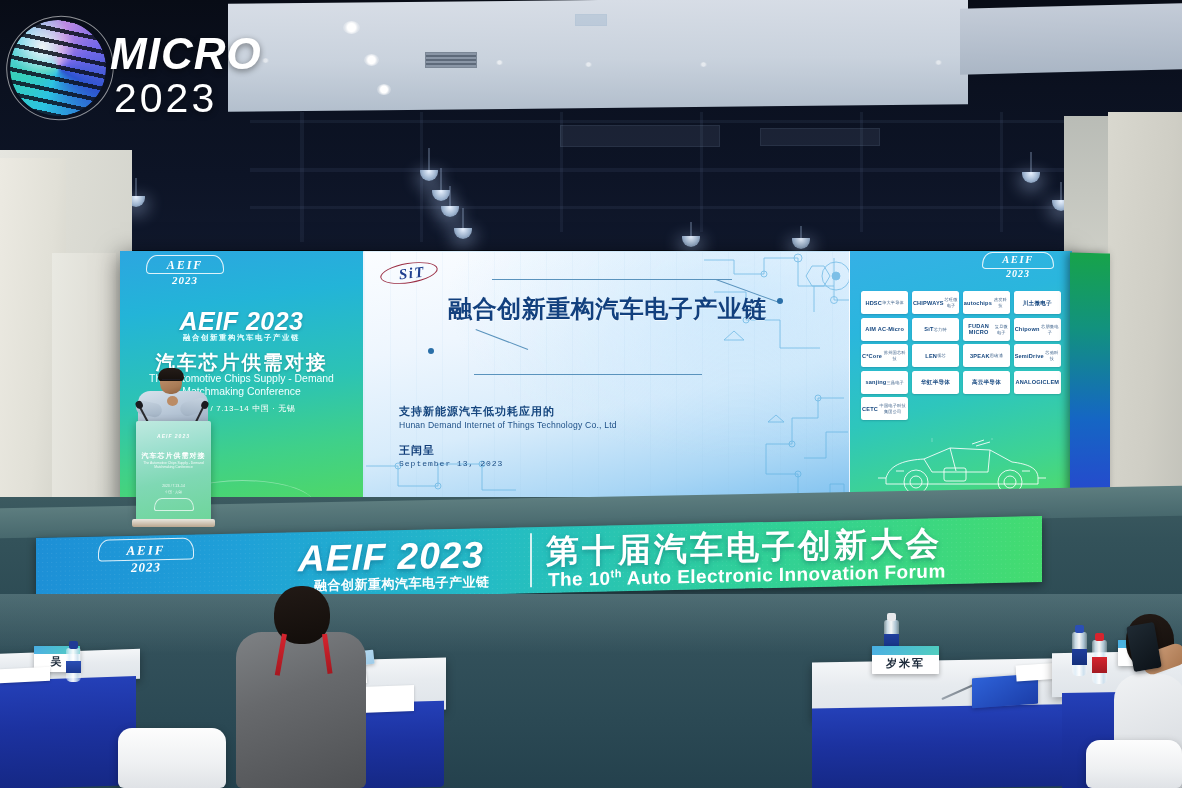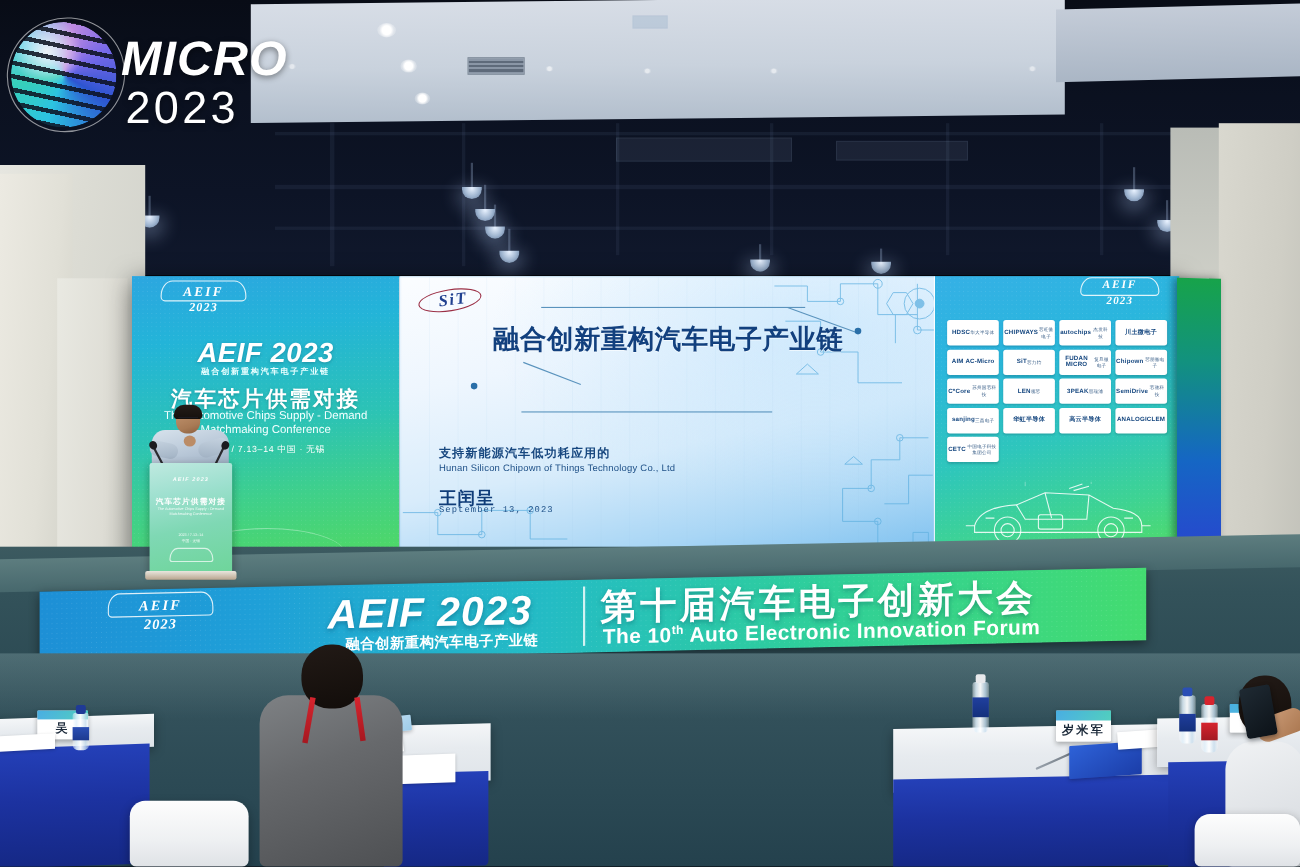--- a/index.html
+++ b/index.html
@@ -282,21 +282,21 @@
   .slide-title .l2 { letter-spacing:1px; }
   .slide-company-cn{
     position:absolute; left:35px; top:152px; font-size:11px; color:#17477f;
     font-weight:bold; letter-spacing:1px;
   }
   .slide-company-en{
     position:absolute; left:35px; top:168px; font-size:8.6px; color:#1d4f86;
     letter-spacing:.2px;
   }
   .slide-author{
-    position:absolute; left:35px; top:191px; font-size:16px; color:#0f3c78;
+    position:absolute; left:35px; top:191px; font-size:11px; color:#0f3c78;
     font-weight:bold; letter-spacing:1px;
   }
   .slide-date{
     position:absolute; left:35px; top:207px; font-size:8px; color:#1d4f86;
     font-family:"Liberation Mono", monospace; letter-spacing:1px;
   }
   .circuit { position:absolute; stroke:#5fb0e0; fill:none; stroke-width:.9; opacity:.75; }
 
   
   .panel-right {
@@ -619,21 +619,21 @@
         <circle cx="32" cy="18" r="3"></circle>
           <circle cx="72" cy="38" r="3"></circle>
           <circle cx="116" cy="16" r="3"></circle>
       </svg>
 
       <div class="slide-title">
         <div>融合创新重构汽车电子产业链</div>
       </div>
 
       <div class="slide-company-cn">支持新能源汽车低功耗应用的</div>
-      <div class="slide-company-en">Hunan Silicon Chipown of Things Technology Co., Ltd</div>
+      <div class="slide-company-en">Hunan Demand Internet of Things Technology Co., Ltd</div>
       <div class="slide-author">王闰呈</div>
       <div class="slide-date">September 13, 2023</div>
     </div>
 
     <div class="panel-right">
       <div class="dots"></div>
 
       <div class="pr-logo">
         <div class="aeif-car"></div>
         <div class="aeif-mark">AEIF</div>
@@ -802,21 +802,21 @@
   </div>
   <div class="chair" style="left:118px;top:728px;width:108px;height:60px;"></div>
 
   <div class="table" style="left:812px;top:660px;width:300px;height:58px;transform:skewY(-1deg);"></div>
   <div class="skirt" style="left:812px;top:706px;width:300px;height:82px;transform:skewY(-1deg);"></div>
 
   <div class="bottle" style="left:884px;top:620px;height:46px;">
     <div class="cap" style="background:#e8e9ec;"></div>
     <div class="label" style="top:30%;height:40%;background:linear-gradient(180deg,#203f9e,#14307c);"></div>
   </div>
-  <div class="namecard" style="left:960px;top:646px;width:50px;height:28px;font-size:11px;">岁米军</div>
+  <div class="namecard" style="left:872px;top:646px;width:67px;height:28px;font-size:11px;">岁米军</div>
   <div class="pen" style="left:940px;top:690px;width:40px;transform:rotate(-24deg);"></div>
   <div class="booklet" style="left:972px;top:676px;width:66px;height:30px;transform:skewY(-4deg);"></div>
   <div class="paper" style="left:1016px;top:664px;width:46px;height:16px;transform:rotate(-4deg);"></div>
 
   <div class="table" style="left:1052px;top:652px;width:130px;height:44px;transform:skewY(-1deg);"></div>
   <div class="skirt" style="left:1062px;top:692px;width:120px;height:96px;transform:skewY(-1deg);"></div>
   <div class="namecard" style="left:1118px;top:640px;width:48px;height:26px;font-size:11px;">金</div>
   <div class="bottle" style="left:1072px;top:632px;height:44px;">
     <div class="cap" style="background:#2b4fb5;"></div>
     <div class="label" style="background:linear-gradient(180deg,#1f3d9c,#14307c);"></div>

